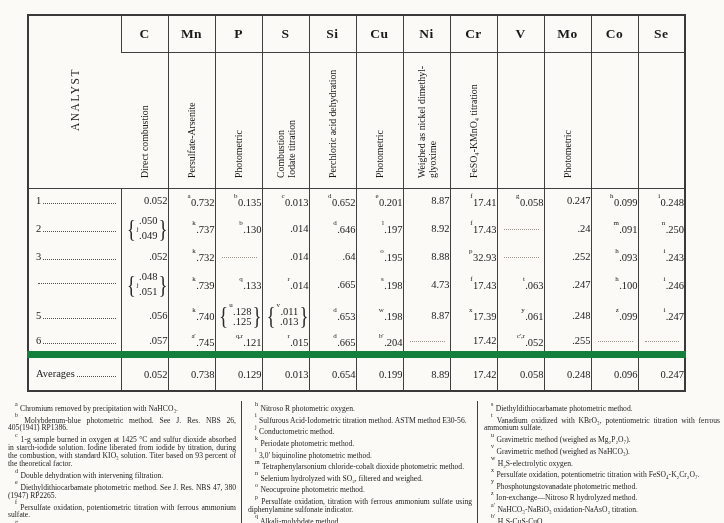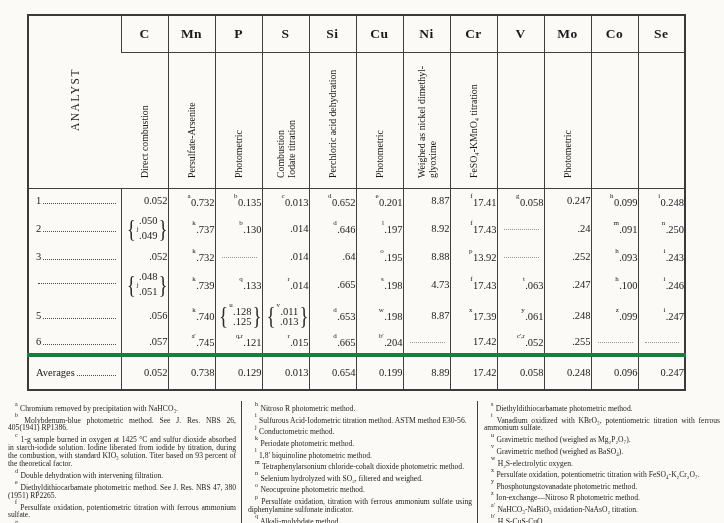--- a/index.html
+++ b/index.html
@@ -38,21 +38,21 @@
   }
   td.lbl{vertical-align:middle;font-size:10.5px;}
   .rl{display:flex;align-items:baseline;padding:0 4px 0 7px;}
   .rl .lead{flex:1;border-bottom:1.2px dotted #4e4e4e;margin:0 1px 3px 2px;height:1px;}
   td.datacell{vertical-align:middle;text-align:right;font-size:10.5px;padding-right:8px;}
   sup.fns{font-size:7px;position:relative;top:-3px;margin-right:.5px;letter-spacing:-.2px;}
   .pairwrap{display:inline-flex;align-items:center;gap:1px;}
   .brace{font-size:19px;line-height:1;transform:scaleY(1.35);font-weight:400;color:#2c2c2c;}
   .vals{display:inline-flex;flex-direction:column;align-items:flex-end;line-height:10.5px;justify-content:center;}
   .dotfill{border-bottom:1.2px dotted #9a948a;height:2px;margin:0 5px 0 6px;}
-  tr.avg td{border-top:4px solid #15803d;height:32px;}
+  tr.avg td{border-top:7px solid #15803d;height:32px;}
   
   #footnotes{
     position:absolute;left:8px;top:401px;width:712px;display:flex;
     font-size:7.6px;line-height:8.1px;color:#1d1d1d;
   }
   .fcol{box-sizing:border-box;}
   .fcol-1{width:233px;padding-right:5px;}
   .fcol-2{width:236px;border-left:1px solid #3f3f3f;padding-left:6px;padding-right:5px;}
   .fcol-3{width:243px;border-left:1px solid #3f3f3f;padding-left:6px;}
   p.fn{margin:0;text-indent:7px;text-align:justify;}
@@ -170,21 +170,21 @@
           </td>
           <td class="datacell"><span>.052</span></td>
           <td class="datacell"><sup class="fns">k</sup><span>.732</span></td>
           <td class="datacell">
             <div class="dotfill"></div>
           </td>
           <td class="datacell"><span>.014</span></td>
           <td class="datacell"><span>.64</span></td>
           <td class="datacell"><sup class="fns">o</sup><span>.195</span></td>
           <td class="datacell"><span>8.88</span></td>
-          <td class="datacell"><sup class="fns">p</sup><span>13.92</span></td>
+          <td class="datacell"><sup class="fns">p</sup><span>32.93</span></td>
           <td class="datacell">
             <div class="dotfill"></div>
           </td>
           <td class="datacell"><span>.252</span></td>
           <td class="datacell"><sup class="fns">h</sup><span>.093</span></td>
           <td class="datacell"><sup class="fns">i</sup><span>.243</span></td>
         </tr>
         <tr style="height: 32px;">
           <td class="lbl">
             <span class="rl">
@@ -294,41 +294,41 @@
         </tr>
       </tbody>
     </table>
   </div>
 <div id="footnotes">
     <div class="fcol fcol-1">
       <p class="fn"><sup>a</sup><span> Chromium removed by precipitation with NaHCO₃.</span></p>
       <p class="fn"><sup>b</sup><span> Molybdenum-blue photometric method. See J. Res. NBS 26, 405(1941) RP1386.</span></p>
       <p class="fn"><sup>c</sup><span> 1-g sample burned in oxygen at 1425 °C and sulfur dioxide absorbed in starch-iodide solution. Iodine liberated from iodide by titration, during the combustion, with standard KIO₃ solution. Titer based on 93 percent of the theoretical factor.</span></p>
       <p class="fn"><sup>d</sup><span> Double dehydration with intervening filtration.</span></p>
-      <p class="fn"><sup>e</sup><span> Diethyldithiocarbamate photometric method. See J. Res. NBS 47, 380 (1951) RP2265.</span></p>
+      <p class="fn"><sup>e</sup><span> Diethyldithiocarbamate photometric method. See J. Res. NBS 47, 380 (1947) RP2265.</span></p>
       <p class="fn"><sup>f</sup><span> Persulfate oxidation, potentiometric titration with ferrous ammonium sulfate.</span></p>
       <p class="fn"><sup>g</sup><span> Nitric acid oxidation, potentiometric titration with ferrous ammonium sulfate.</span></p>
     </div>
     <div class="fcol fcol-2">
-      <p class="fn"><sup>h</sup><span> Nitroso R photometric method.</span></p>
+      <p class="fn"><sup>h</sup><span> Nitroso R photometric oxygen.</span></p>
       <p class="fn"><sup>i</sup><span> Sulfurous Acid-Iodometric titration method. ASTM method E30-56.</span></p>
       <p class="fn"><sup>j</sup><span> Conductometric method.</span></p>
       <p class="fn"><sup>k</sup><span> Periodate photometric method.</span></p>
-      <p class="fn"><sup>l</sup><span> 1,8′ biquinoline photometric method.</span></p>
+      <p class="fn"><sup>l</sup><span> 3,0′ biquinoline photometric method.</span></p>
       <p class="fn"><sup>m</sup><span> Tetraphenylarsonium chloride-cobalt dioxide photometric method.</span></p>
       <p class="fn"><sup>n</sup><span> Selenium hydrolyzed with SO₂, filtered and weighed.</span></p>
       <p class="fn"><sup>o</sup><span> Neocuproine photometric method.</span></p>
       <p class="fn"><sup>p</sup><span> Persulfate oxidation, titration with ferrous ammonium sulfate using diphenylamine sulfonate indicator.</span></p>
       <p class="fn"><sup>q</sup><span> Alkali-molybdate method.</span></p>
     </div>
     <div class="fcol fcol-3">
       <p class="fn"><sup>s</sup><span> Diethyldithiocarbamate photometric method.</span></p>
       <p class="fn"><sup>t</sup><span> Vanadium oxidized with KBrO₃, potentiometric titration with ferrous ammonium sulfate.</span></p>
       <p class="fn"><sup>u</sup><span> Gravimetric method (weighed as Mg₂P₂O₇).</span></p>
-      <p class="fn"><sup>v</sup><span> Gravimetric method (weighed as BaSO₄).</span></p>
+      <p class="fn"><sup>v</sup><span> Gravimetric method (weighed as NaHCO₃).</span></p>
       <p class="fn"><sup>w</sup><span> H₂S-electrolytic oxygen.</span></p>
       <p class="fn"><sup>x</sup><span> Persulfate oxidation, potentiometric titration with FeSO₄-K₂Cr₂O₇.</span></p>
       <p class="fn"><sup>y</sup><span> Phosphotungstovanadate photometric method.</span></p>
-      <p class="fn"><sup>z</sup><span> Ion-exchange—Nitroso R photometric method.</span></p>
+      <p class="fn"><sup>z</sup><span> Ion-exchange—Nitroso R hydrolyzed method.</span></p>
       <p class="fn"><sup>a′</sup><span> NaHCO₃-NaBiO₃ oxidation-NaAsO₂ titration.</span></p>
       <p class="fn"><sup>b′</sup><span> H₂S-CuS-CuO.</span></p>
     </div>
   </div>
 
 </body></html>

